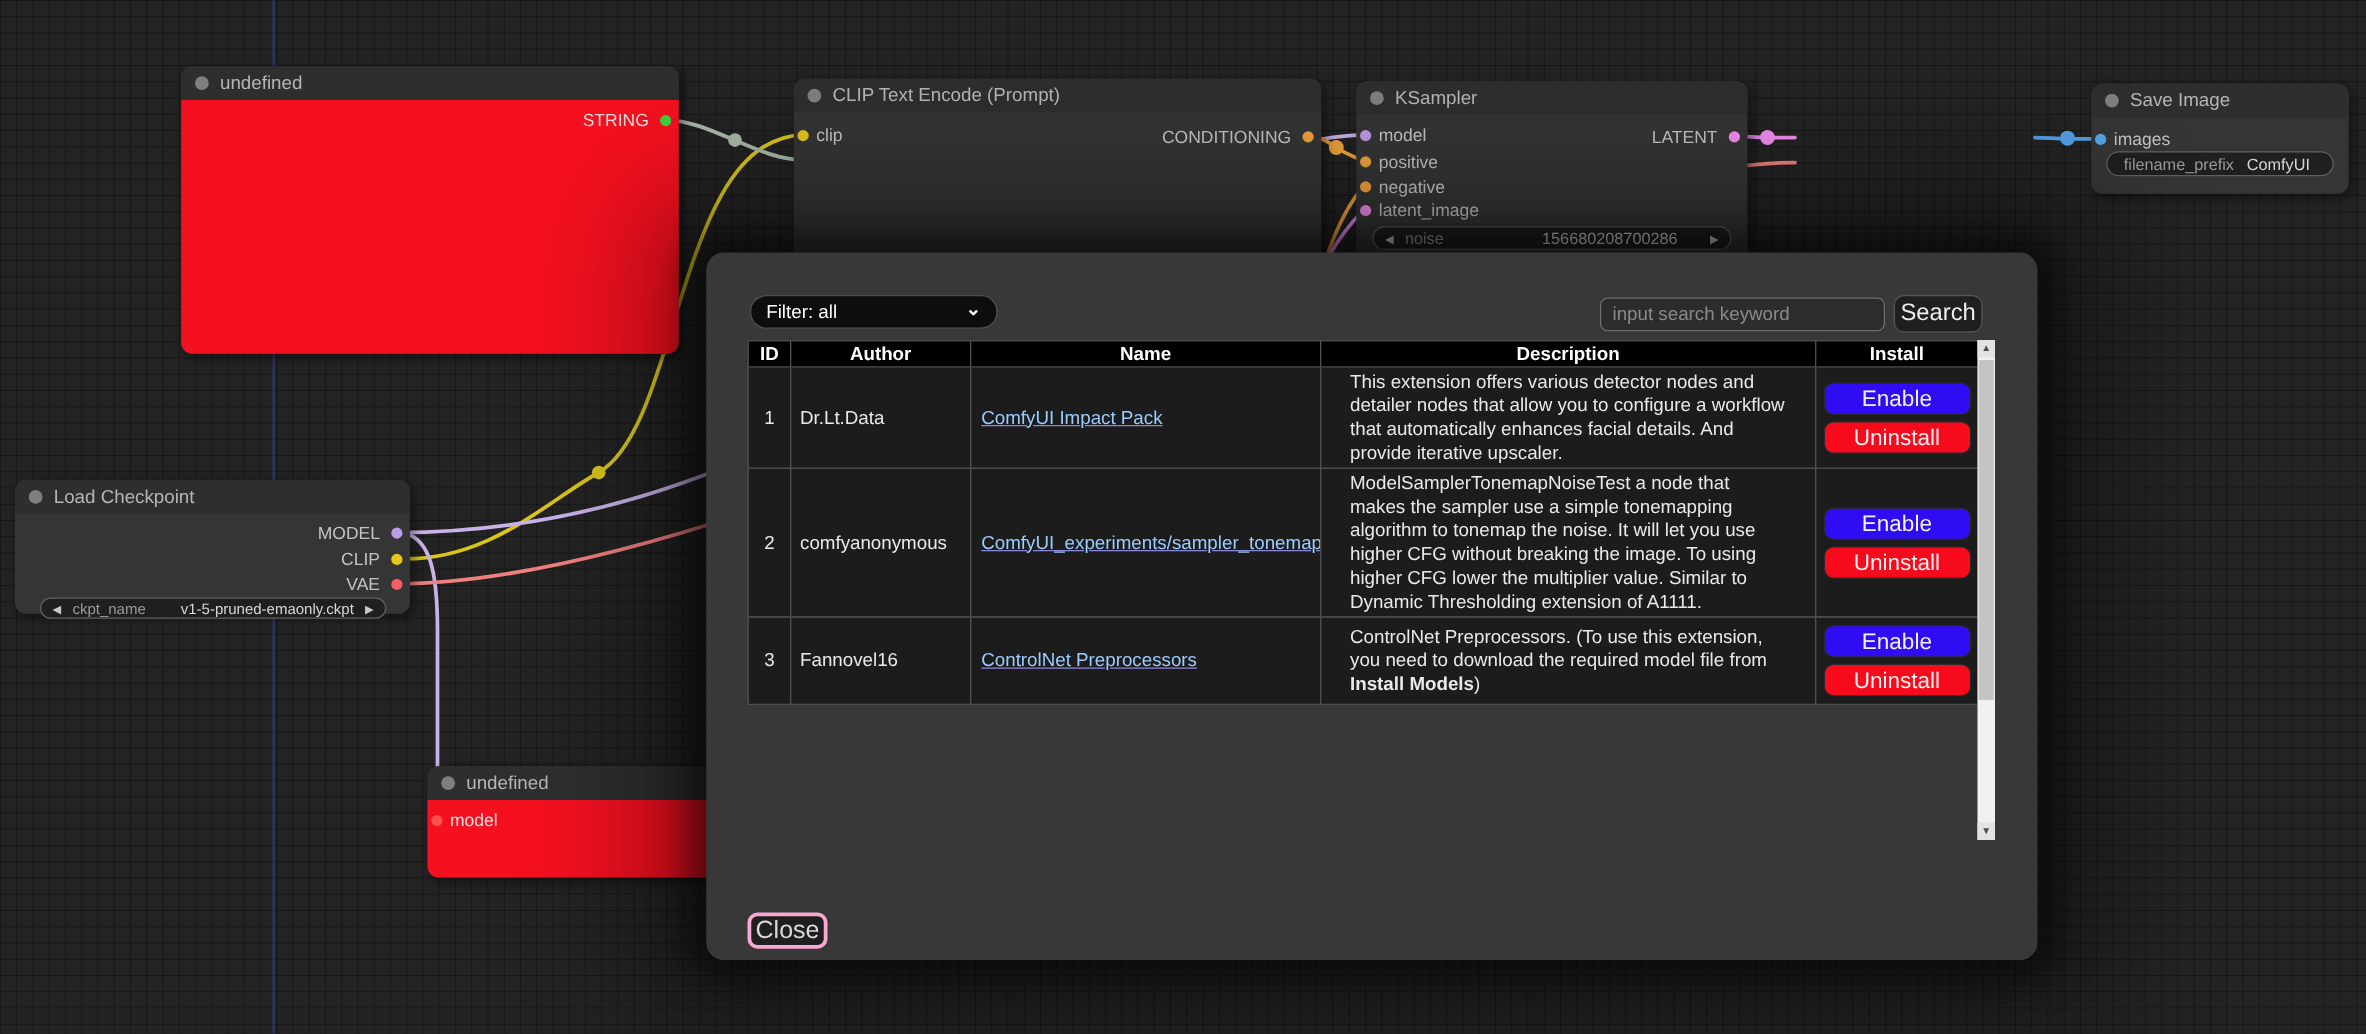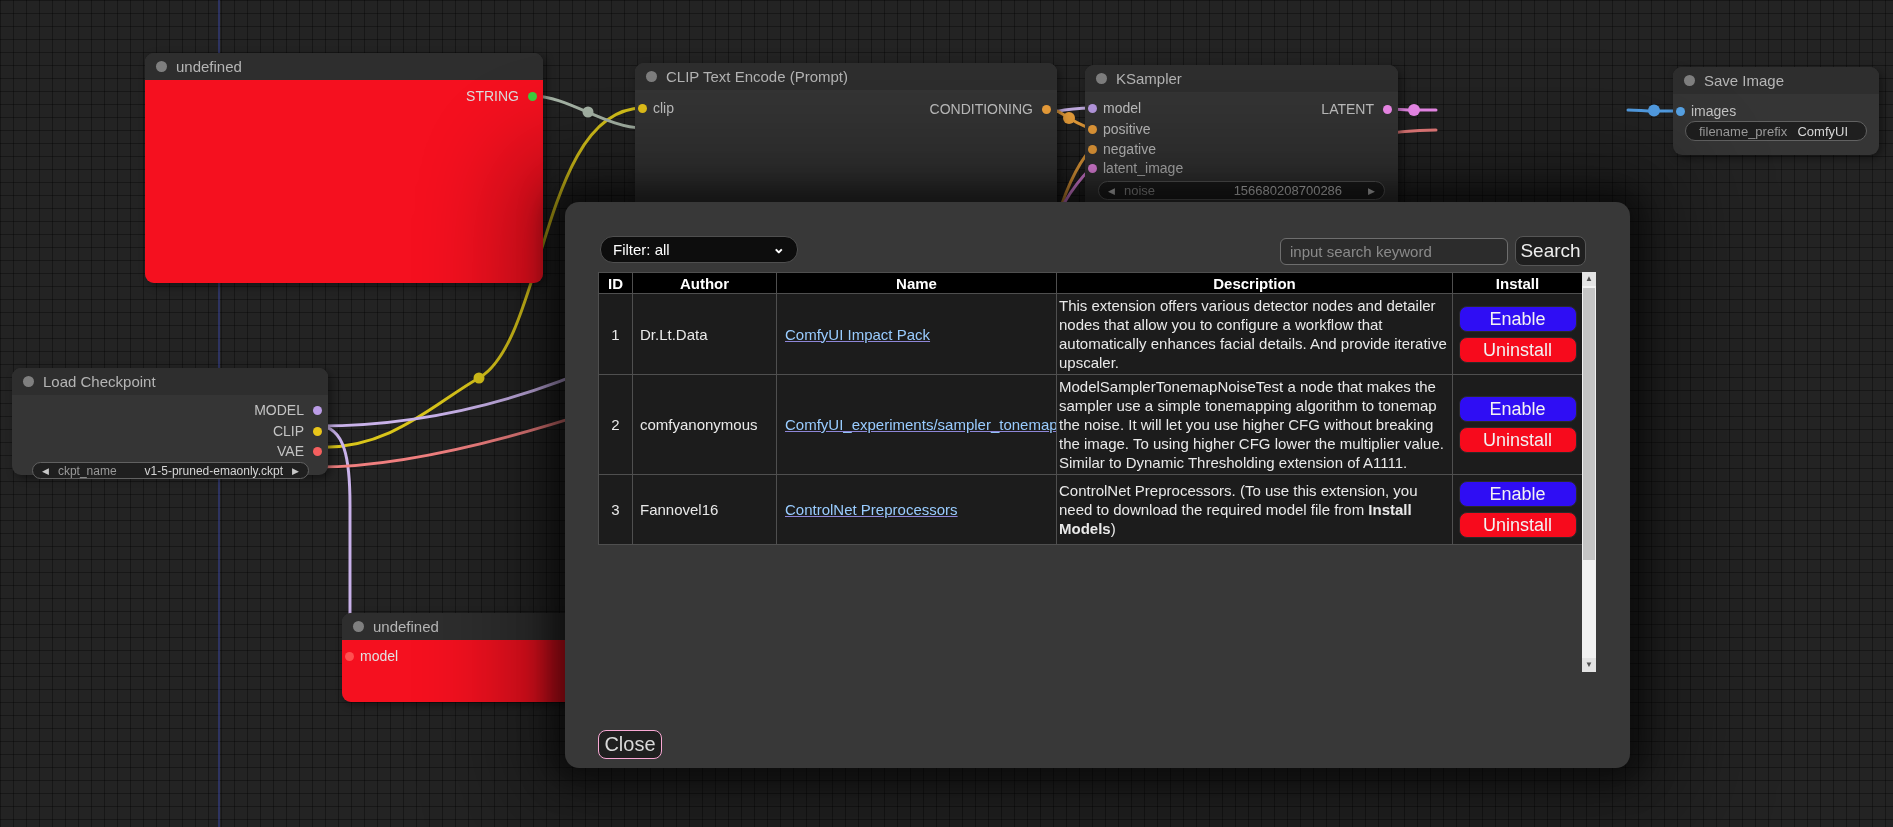--- a/index.html
+++ b/index.html
@@ -72,33 +72,33 @@
   table.ext{border-collapse:collapse;width:984px;table-layout:fixed;font-size:15px;}
   table.ext th{background:#000;color:#fff;border:1px solid #4f4f4f;height:20px;padding:0;
         font-size:15px;font-weight:bold;text-align:center;}
   table.ext td{background:#1c1c1c;border:1px solid #4f4f4f;color:#e9e9e9;vertical-align:middle;
         overflow:hidden;}
   td.cid{text-align:center;}
   td.cauthor{padding:0 7px;}
   td.cname{padding:0 8px;}
   .ext-link{color:var(--link,#99ccff);font-weight:normal;text-decoration:underline;
         text-decoration-color:#8d86d8;cursor:pointer;}
-  td.cdesc{padding:2px 2px;line-height:19px;vertical-align:top;}
+  td.cdesc{padding:2px 23px;line-height:19px;vertical-align:top;}
   .btn-stack{display:flex;flex-direction:column;align-items:center;gap:5px;padding:5px 0;}
   .btn-pill{width:118px;height:26px;border:1px solid #2a2a2a;border-radius:8px;color:#f2f2f2;
         font-size:18px;font-family:"Liberation Sans",sans-serif;padding:0;line-height:22px;cursor:pointer;}
   .btn-enable{background:var(--enable-bg,#2f0df4);}
   .btn-uninstall{background:var(--uninstall-bg,#f70a1c);}
   .sb{position:absolute;right:0;top:0;width:14px;height:400px;background:#f1f1f1;}
   .sb-btn{position:absolute;left:0;width:14px;height:14px;background:#e3e3e3;color:#505050;
         font-size:8px;line-height:14px;text-align:center;cursor:pointer;}
   .sb-up{top:0;} .sb-down{bottom:0;}
   .sb-thumb{position:absolute;left:1px;top:16px;width:12px;height:272px;background:#c4c4c4;cursor:pointer;}
   .close-btn{position:absolute;left:33px;top:528px;width:64px;height:29px;background:#1f1f1f;
-        border:1px solid #f9a8d4;border-radius:8px;color:#d9d9d9;font-size:20px;
+        border:3px solid #f9a8d4;border-radius:8px;color:#d9d9d9;font-size:20px;
         font-family:"Liberation Sans",sans-serif;padding:0;cursor:pointer;}
 </style>
 </head>
 <body>
 
 <div class="canvas">
   <div class="axis-v"></div>
 
   <svg class="wires" width="1893" height="827">
     <path class="w-yellow" d="M318,447 C390,450 436,402 479,378 C545,340 542,108 643,108"></path>
@@ -187,21 +187,21 @@
     <div class="slot in" style="top:36px;">
       <span class="dot c-blue"></span>
       <span>images</span>
     </div>
     <div class="widget noarrow" style="left:12px;top:54px;width:182px;height:20px;">
       <span class="wlabel">filename_prefix</span>
       <span class="wvalue gaps">ComfyUI</span>
     </div>
   </div>
 
-  <div class="node" style="left:12px;top:368px;width:316px;height:107px;">
+  <div class="node" style="left:12px;top:384px;width:316px;height:107px;">
     <div class="node-title">
       <span class="tdot"></span>
       <span>Load Checkpoint</span>
     </div>
     <div class="slot out" style="top:34px;">
       <span>MODEL</span>
       <span class="dot c-purple"></span>
     </div>
     <div class="slot out" style="top:55px;">
       <span>CLIP</span>

